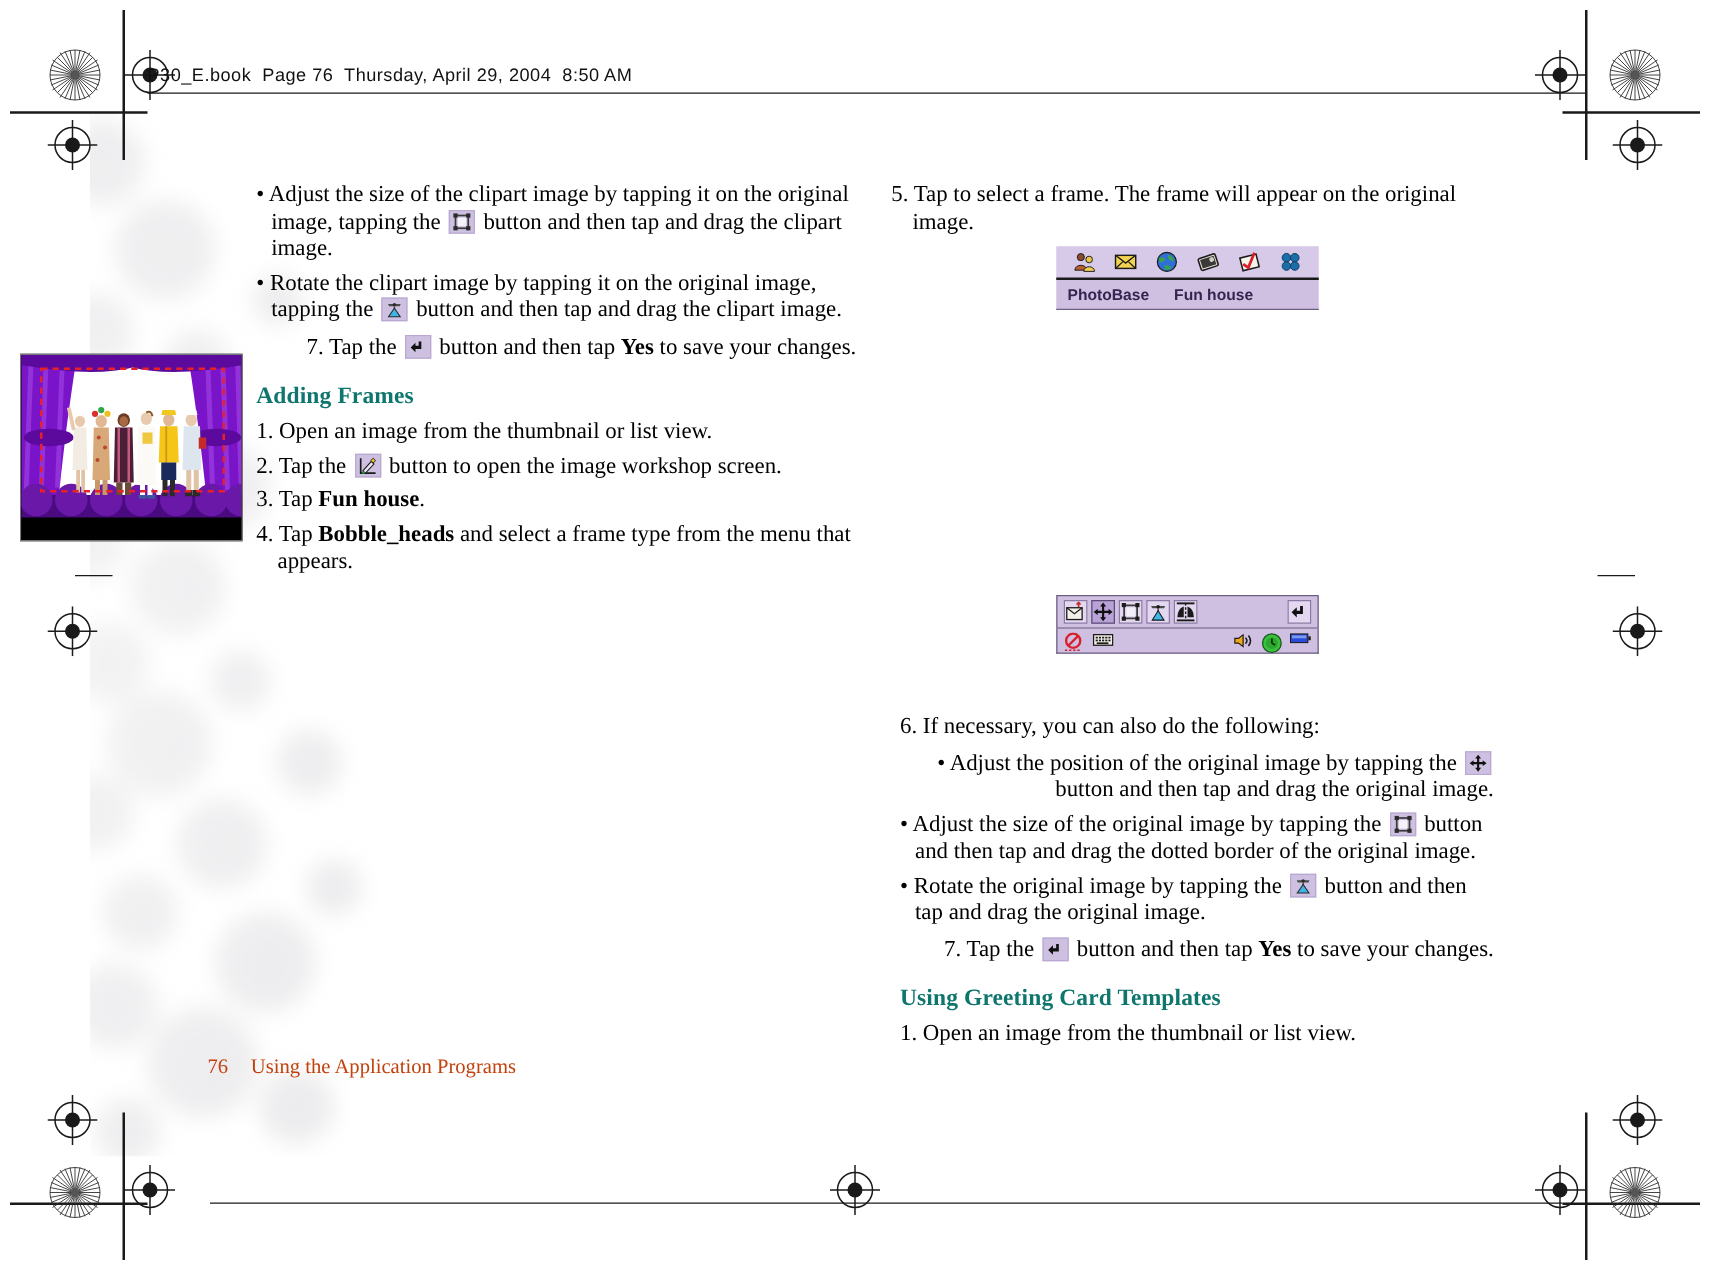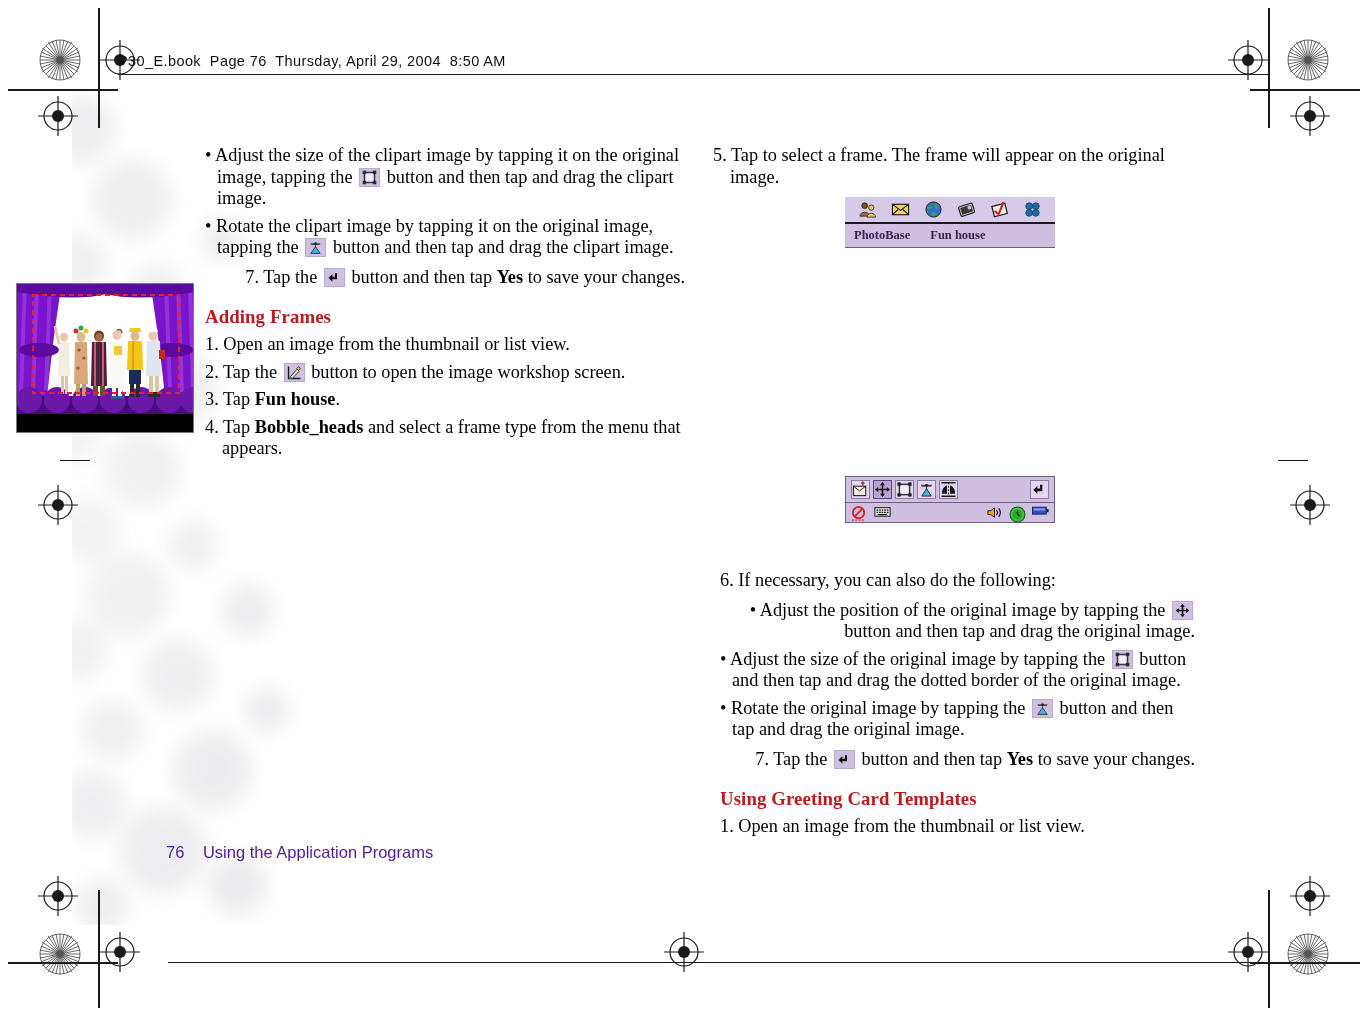--- a/index.html
+++ b/index.html
@@ -41,21 +41,21 @@
     font-size:18.3px; line-height:21.5px; color:#000;
     text-indent:0;
   }
   p.bullet  { padding-left:12px; text-indent:-12px; }
   p.num     { padding-left:17px; text-indent:-17px; }
   p.gap     { }
   p.gap-sm  { margin-top:8px;text-align:right; }
   h3.subhead {
     margin:18px 0 6px 0;
     font-size:18.8px; line-height:22px; font-weight:bold;
-    letter-spacing:.1px; color:#b91c1c;
+    letter-spacing:.1px; color:#0f766e;
   }
   b.kw { font-weight:bold; }
 
   
   .chip {
     display:inline-block; vertical-align:-4px;
     width:21px; height:19px;
     background:#cdc0e0;
     border:1px solid #b9a9d2;
     position:relative;
@@ -74,21 +74,21 @@
     display:flex; align-items:center; justify-content:space-around;
     padding:0 6px;
     border-bottom:2px solid #1a1a1a;
   }
   #pda-toolbar .tbicon { width:19px; height:19px; line-height:0; }
   #pda-menubar {
     height:24px; background:#cfc0e2;
     display:flex; align-items:center;
     padding-left:9px; gap:20px;
     border-bottom:1px solid #6d5f82;
-    font-family:Liberation Serif, serif;
+    font-family:Liberation Sans, sans-serif;
     font-size:12.5px; font-weight:bold; color:#36234f;
   }
 
   #pda-canvas {
     position:absolute; left:16px; top:283px;
     width:178px; height:150px;
     border:1px solid #777;
     background:#000;
     overflow:hidden;
   }
@@ -114,22 +114,22 @@
     height:20px; background:#cfc0e2;
     border:1px solid #6d5f82; border-top:none;
     display:flex; align-items:center; padding:0 5px; gap:6px;
   }
   #pda-status .spacer { flex:1; }
   #pda-status .sicon { width:17px; height:14px; line-height:0; }
 
   
   #footer {
     position:absolute; left:166px; top:843px;
-    font-family:Liberation Sans, sans-serif;
-    font-size:16.5px; color:#4c1d95;
+    font-family:Liberation Serif, serif;
+    font-size:16.5px; color:#c2410c;
   }
   #footer .pg { margin-right:14px; }
 </style>
 </head>
 <body>
 
 <svg id="watermark" viewBox="0 0 330 835" preserveAspectRatio="none">
   <defs>
     <filter id="blr">
         <feGaussianBlur stdDeviation="9"></feGaussianBlur>

